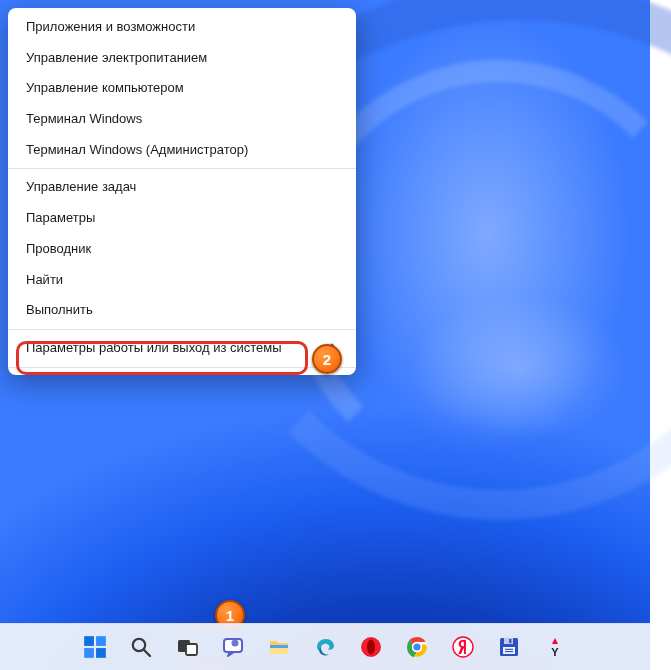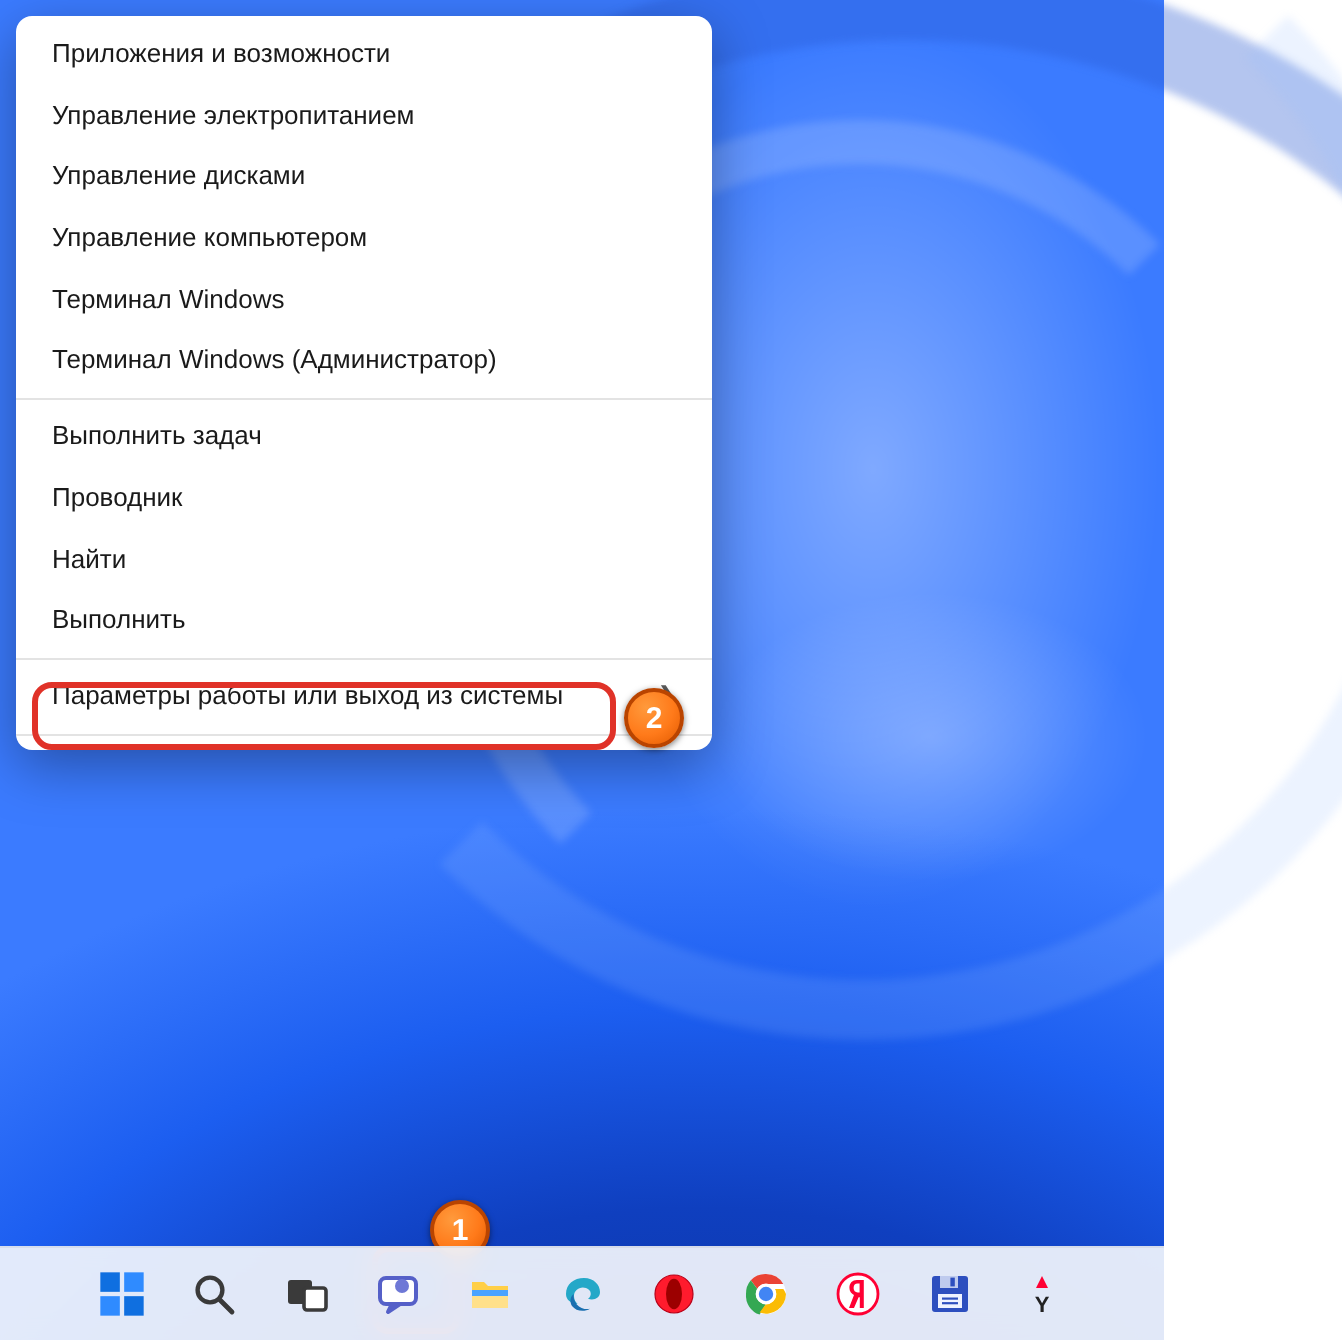--- a/index.html
+++ b/index.html
@@ -1,21 +1,21 @@
 <!DOCTYPE html>
 <html><head>
 <meta charset="utf-8">
 <style>
 html,body{
   margin:0;padding:0;width:671px;height:670px;overflow:hidden;
   font-family:"Segoe UI",Tahoma,Arial,sans-serif;
   font-size:13px;color:#1a1a1a;
 }
 .desktop{
-  position:relative;width:582px;height:670px;
+  position:relative;width:650px;height:670px;
   background:
     radial-gradient(ellipse 260px 400px at 75% 35%, rgba(255,255,255,0.35) 0%, rgba(255,255,255,0) 55%),
     radial-gradient(ellipse 180px 120px at 80% 55%, rgba(255,255,255,0.25) 0%, rgba(255,255,255,0) 60%),
     radial-gradient(ellipse 700px 500px at 60% 120%, #0a2a8a 0%, #0f3fbf 40%, #1c5ef0 60%, #3b7bff 80%),
     linear-gradient(135deg,#0b2e9f 0%,#1c5ef0 45%,#3b7bff 75%,#6aa6ff 100%);
   background-blend-mode:screen,screen,normal,normal;
 }
 
 .swirl{
   position:absolute;border-radius:50%;pointer-events:none;filter:blur(2px);
@@ -71,26 +71,26 @@
 <body>
 
 <div class="desktop">
   <div class="swirl sw3"></div>
   <div class="swirl sw1"></div>
   <div class="swirl sw2"></div>
 
   <div class="context-menu" id="ctxmenu">
       <div class="menu-item">Приложения и возможности</div>
       <div class="menu-item">Управление электропитанием</div>
-      <div class="menu-item">Управление дисками</div>
       <div class="menu-item">Управление компьютером</div>
       <div class="menu-item">Терминал Windows</div>
       <div class="menu-item">Терминал Windows (Администратор)</div>
       <div class="menu-sep"></div>
-      <div class="menu-item">Выполнить задач</div>
+      <div class="menu-item">Управление задач</div>
+      <div class="menu-item">Параметры</div>
       <div class="menu-item">Проводник</div>
       <div class="menu-item">Найти</div>
       <div class="menu-item">Выполнить</div>
       <div class="menu-sep"></div>
       <div class="menu-item arrow">Параметры работы или выход из системы</div>
       <div class="menu-sep"></div>
     </div>
 
   <div class="highlight" style="left:16px;top:341px;width:292px;height:34px;"></div>
   <div class="callout" style="left:312px;top:344px;">2</div>

